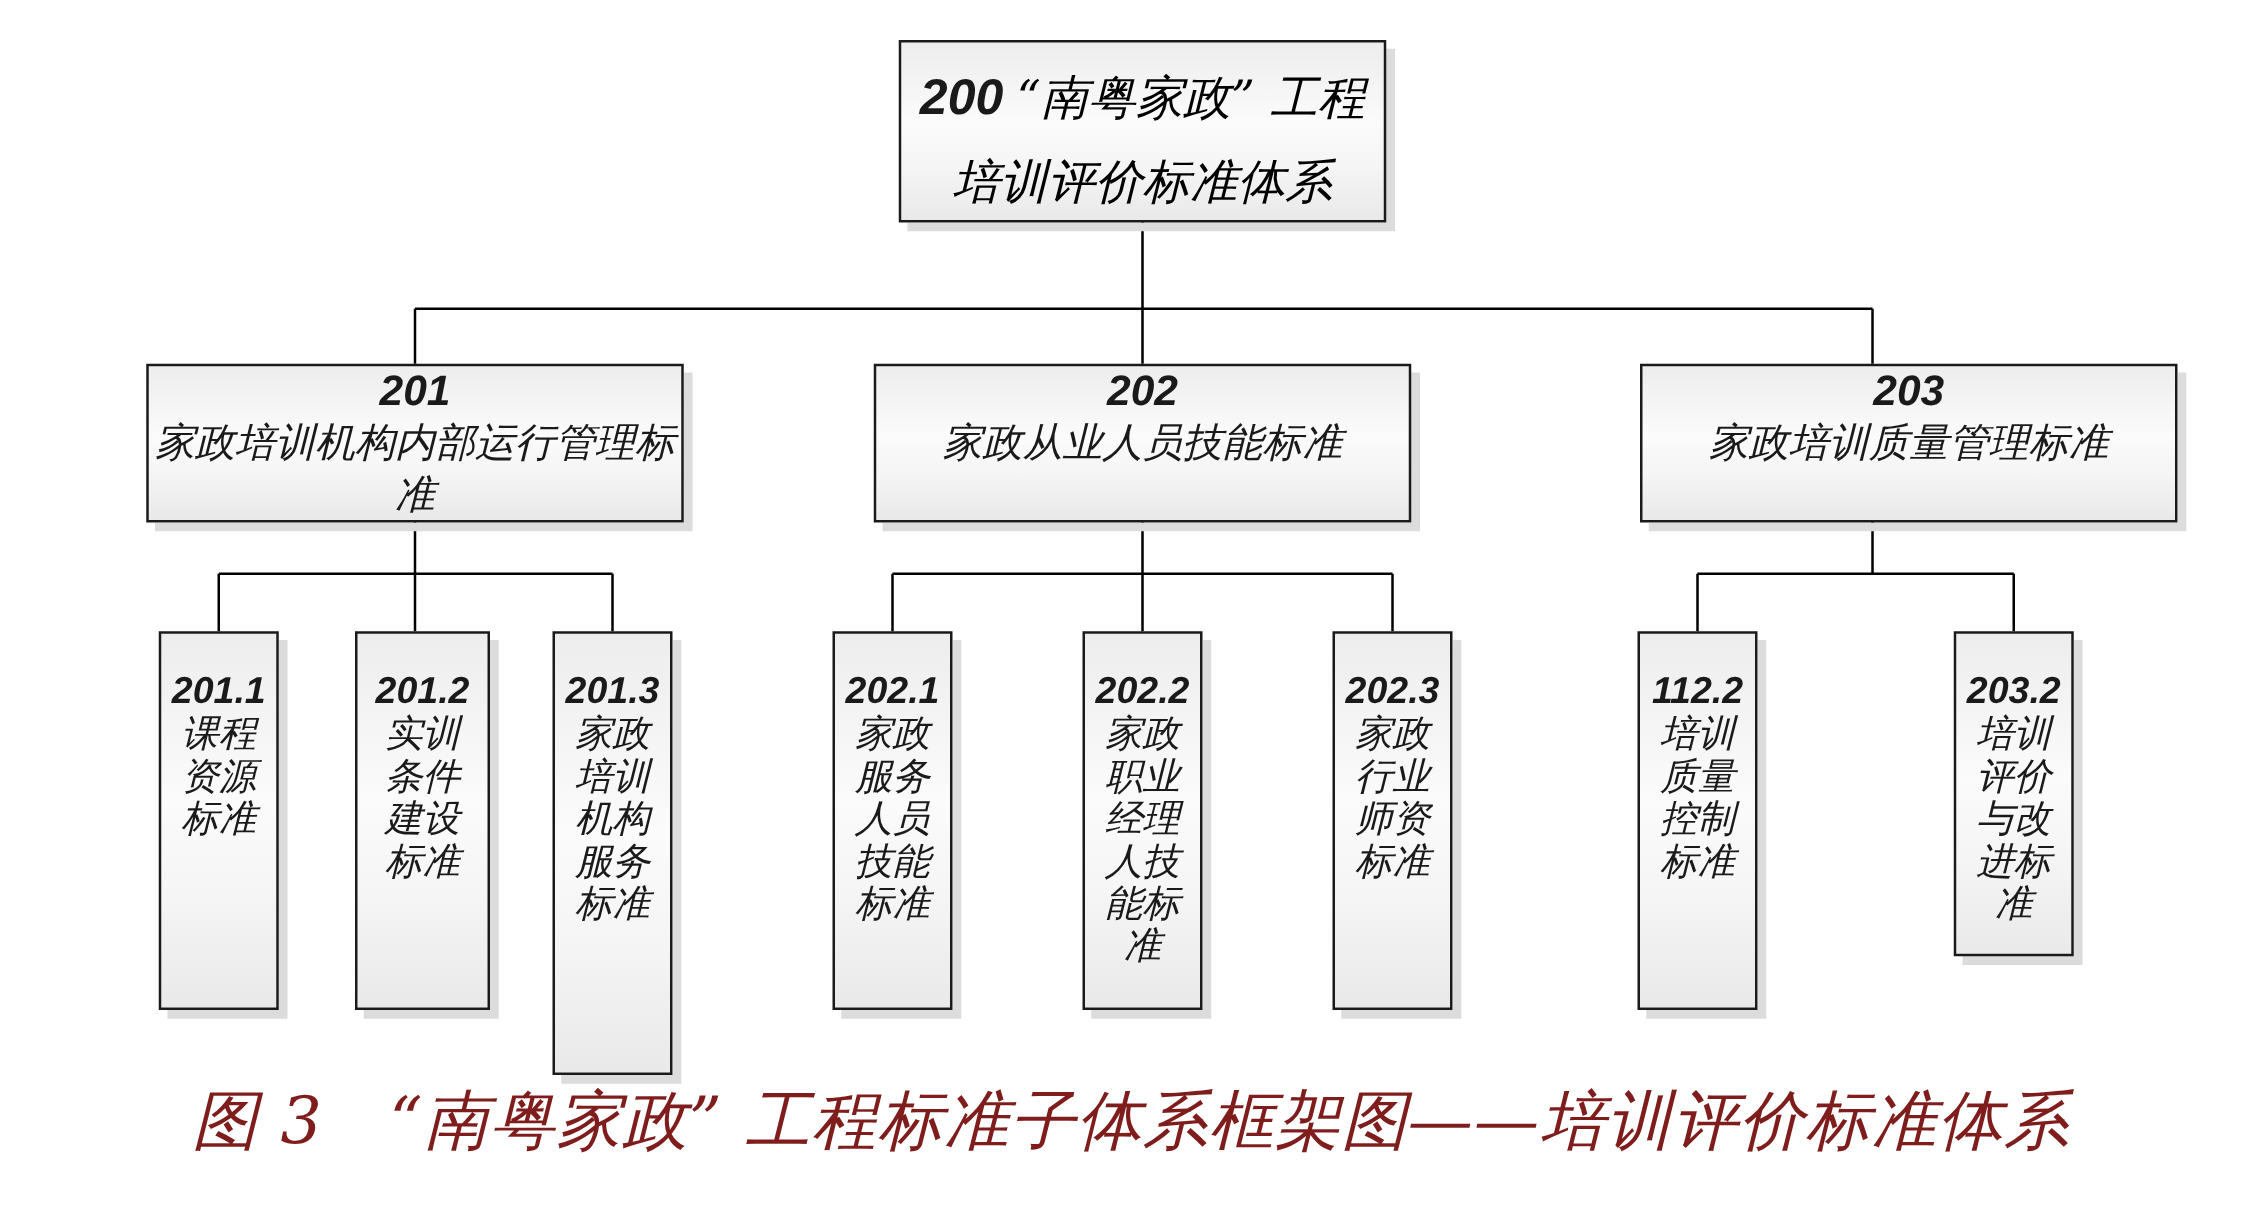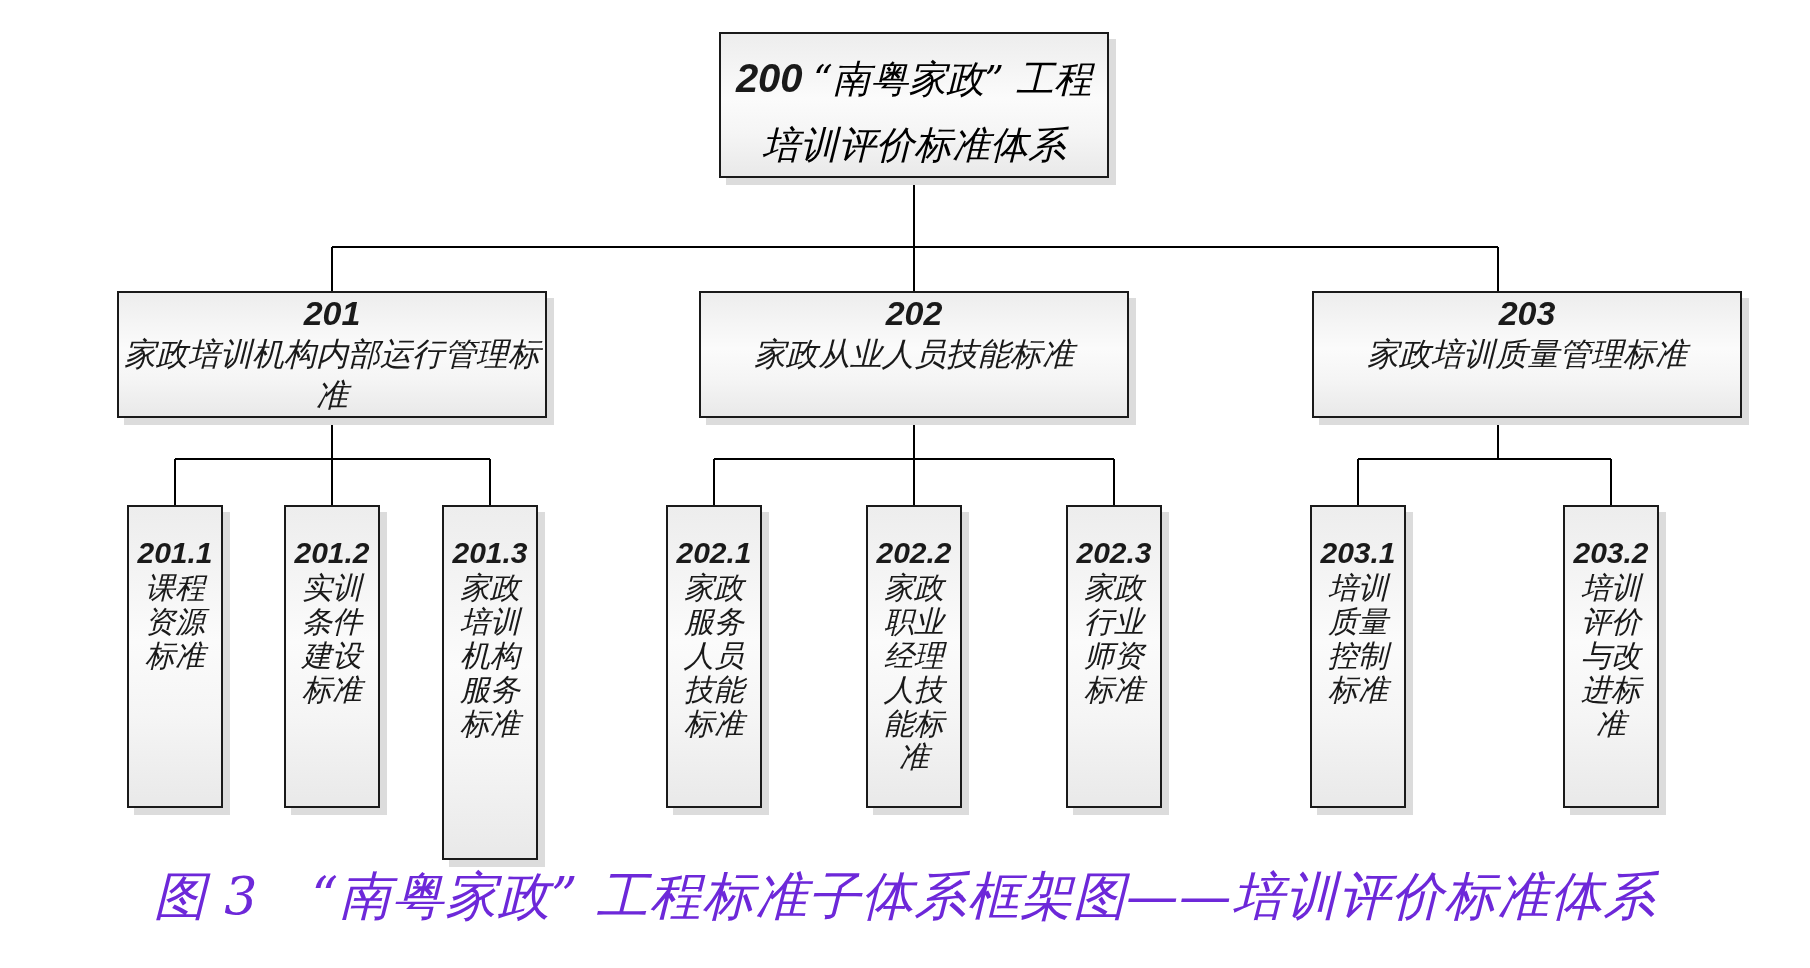--- a/index.html
+++ b/index.html
@@ -86,21 +86,21 @@
   }
   .caption {
     position: absolute;
     left: 0;
     top: 862px;
     width: 1810px;
     text-align: center;
     font-family: "DejaVu Serif", "Liberation Serif", serif;
     font-style: italic;
     font-size: 52px;
-    color: #6d28d9;
+    color: #7f1d1d;
     letter-spacing: 1px;
     white-space: nowrap;
   }
 </style>
 </head>
 <body>
 
 <div class="canvas">
 
   <svg class="connectors" viewBox="0 0 1810 968" xmlns="http://www.w3.org/2000/svg">
@@ -125,44 +125,44 @@
   </div>
   <div class="node lvl2" style="left:1283px; top:291px; width:430px; height:127px;margin-left:29px;">
     <div class="num">203</div>
     <div class="lbl">家政培训质量管理标准</div>
   </div>
 
   <div class="node lvl3" style="left:127px; top:505px; width:96px; height:303px;">
     <div class="num">201.1</div>
     <div class="lbl">课程资源标准</div>
   </div>
-  <div class="node lvl3" style="left:284px; top:505px; width:96px; height:303px;">
+  <div class="node lvl3" style="left:284px; top:505px; width:108px; height:303px;">
     <div class="num">201.2</div>
     <div class="lbl">实训条件建设标准</div>
   </div>
   <div class="node lvl3" style="left:442px; top:505px; width:96px; height:355px;">
     <div class="num">201.3</div>
     <div class="lbl">家政培训机构服务标准</div>
   </div>
   <div class="node lvl3" style="left:666px; top:505px; width:96px; height:303px;">
     <div class="num">202.1</div>
     <div class="lbl">家政服务人员技能标准</div>
   </div>
   <div class="node lvl3" style="left:866px; top:505px; width:96px; height:303px;">
     <div class="num">202.2</div>
     <div class="lbl">家政职业经理人技能标准</div>
   </div>
   <div class="node lvl3" style="left:1066px; top:505px; width:96px; height:303px;">
     <div class="num">202.3</div>
     <div class="lbl">家政行业师资标准</div>
   </div>
   <div class="node lvl3" style="left:1310px; top:505px; width:96px; height:303px;">
-    <div class="num">203.1</div>
+    <div class="num">112.2</div>
     <div class="lbl">培训质量控制标准</div>
   </div>
-  <div class="node lvl3" style="left:1563px; top:505px; width:96px; height:303px;">
+  <div class="node lvl3" style="left:1563px; top:505px; width:96px; height:260px;">
     <div class="num">203.2</div>
     <div class="lbl">培训评价与改进标准</div>
   </div>
 
   <div class="caption">图 3　“南粤家政” 工程标准子体系框架图——培训评价标准体系</div>
 
 </div>
 
 </body></html>

